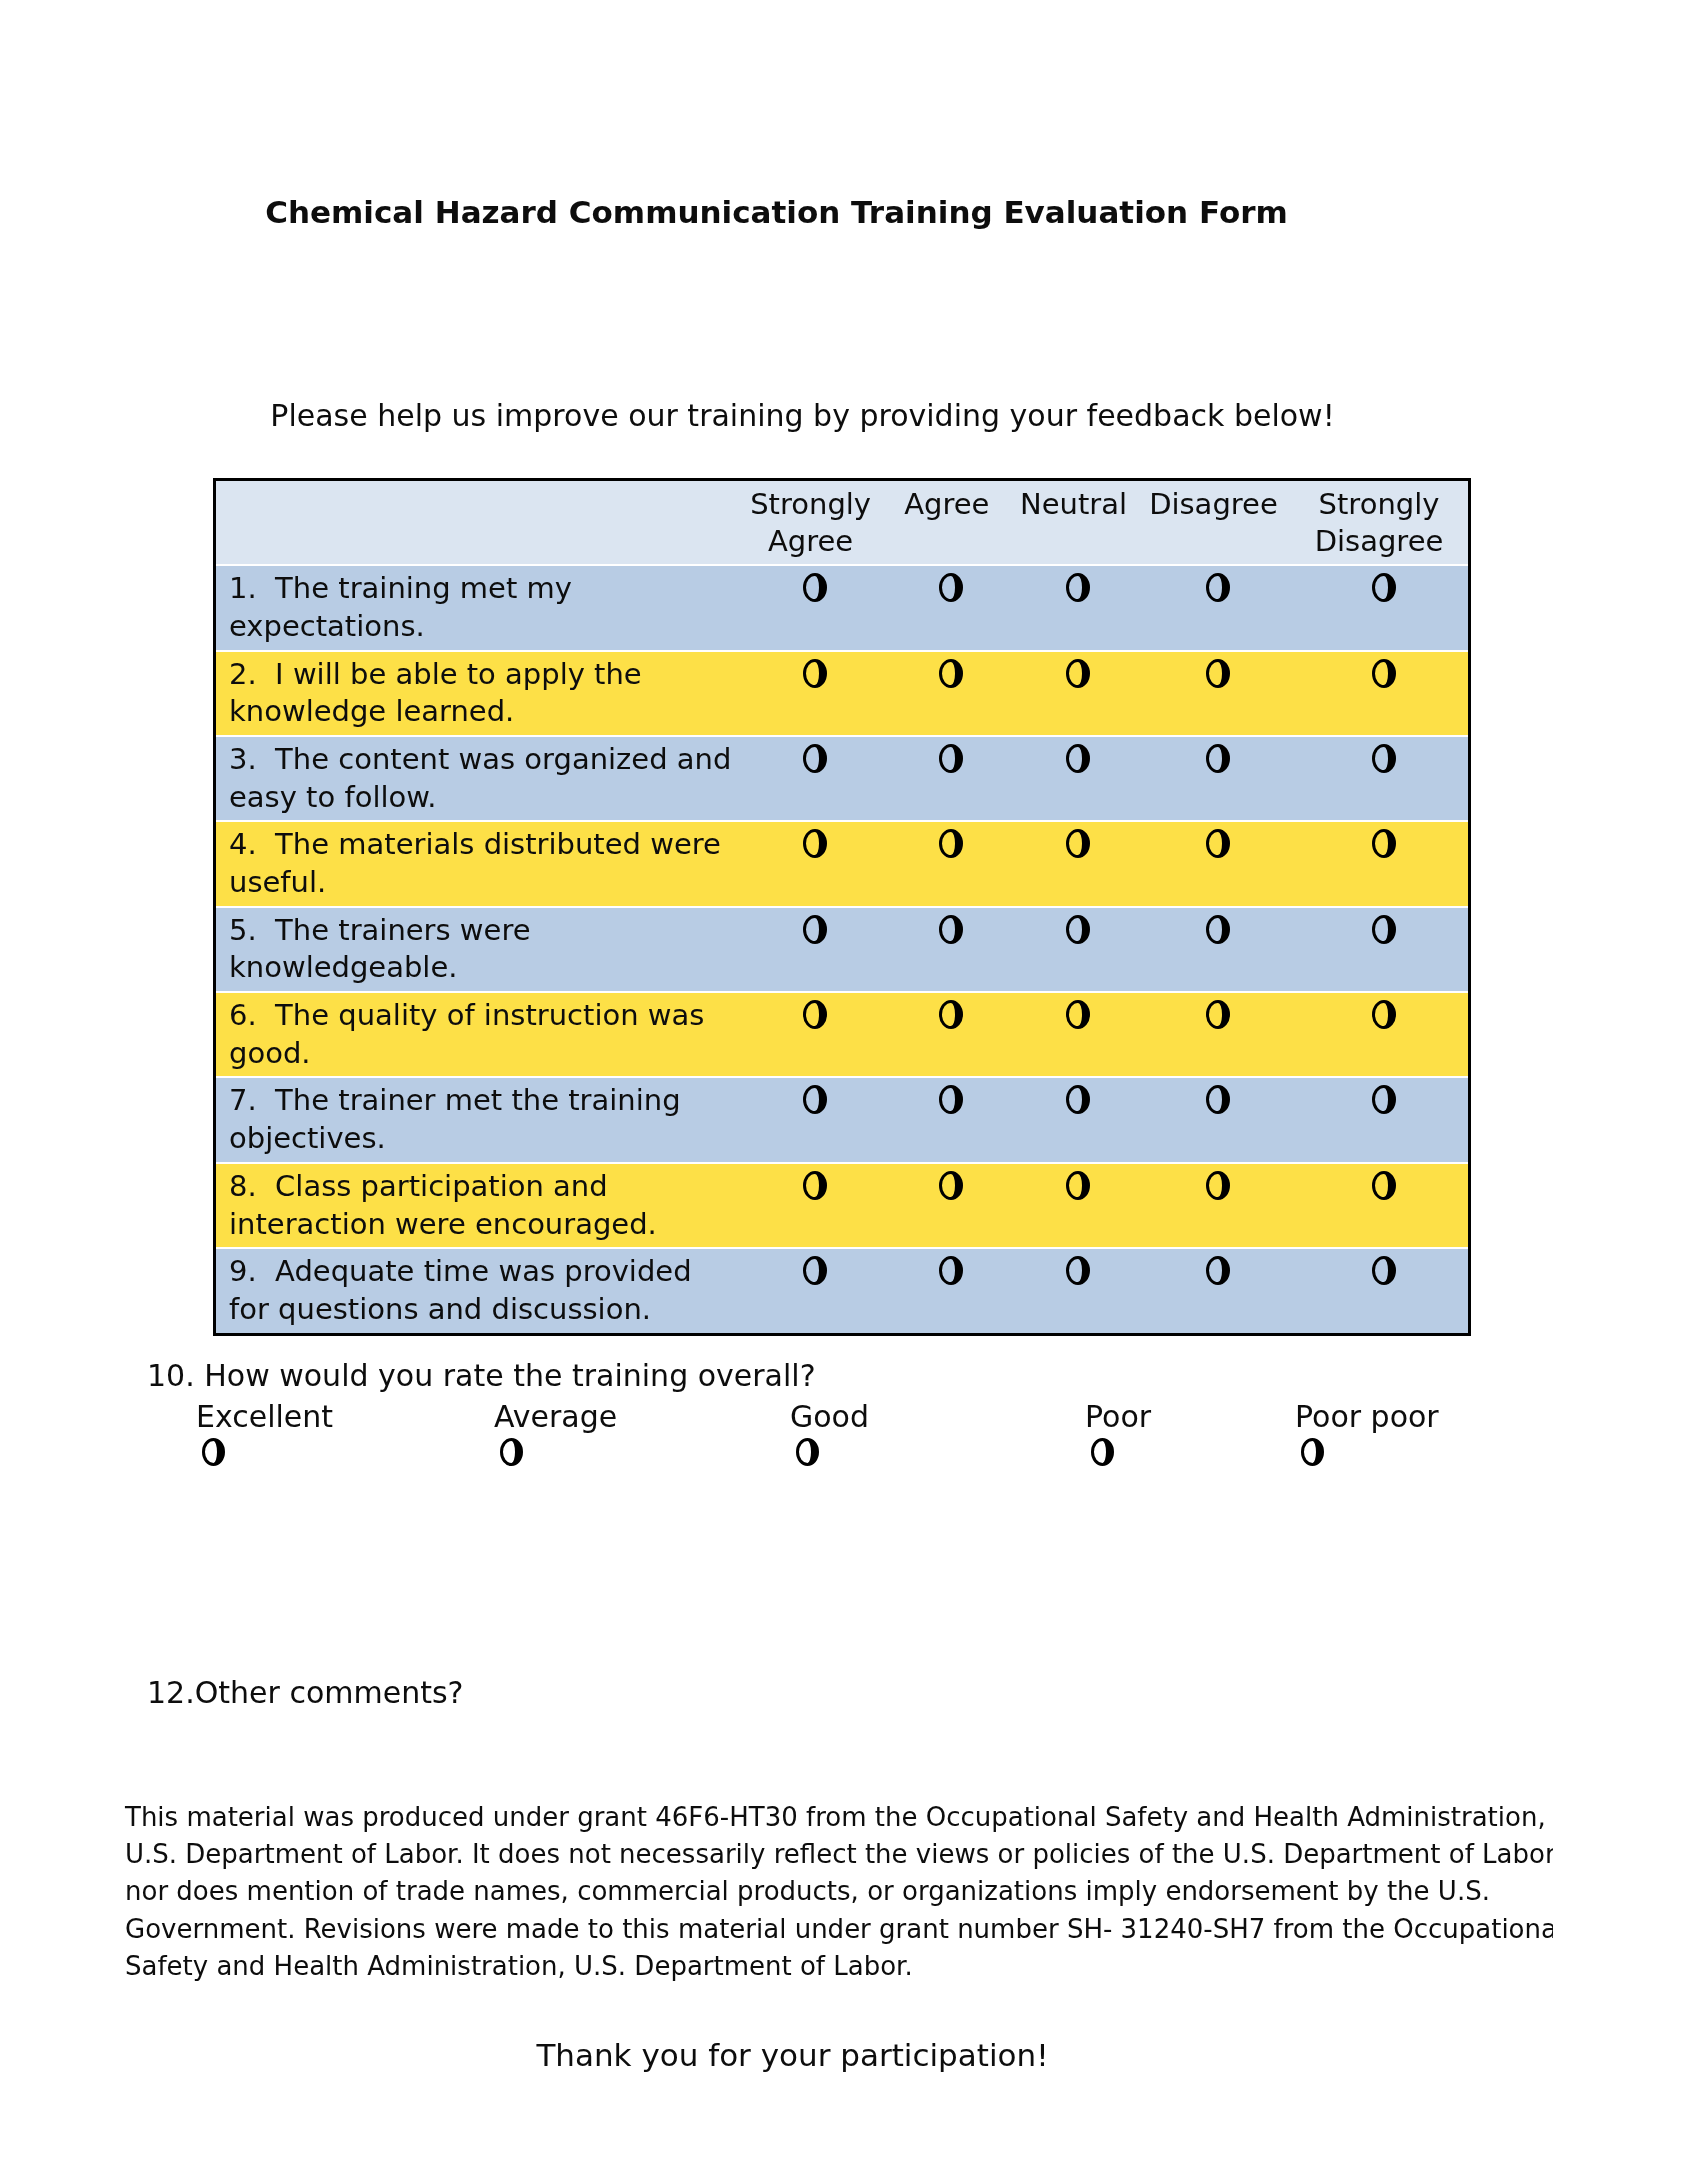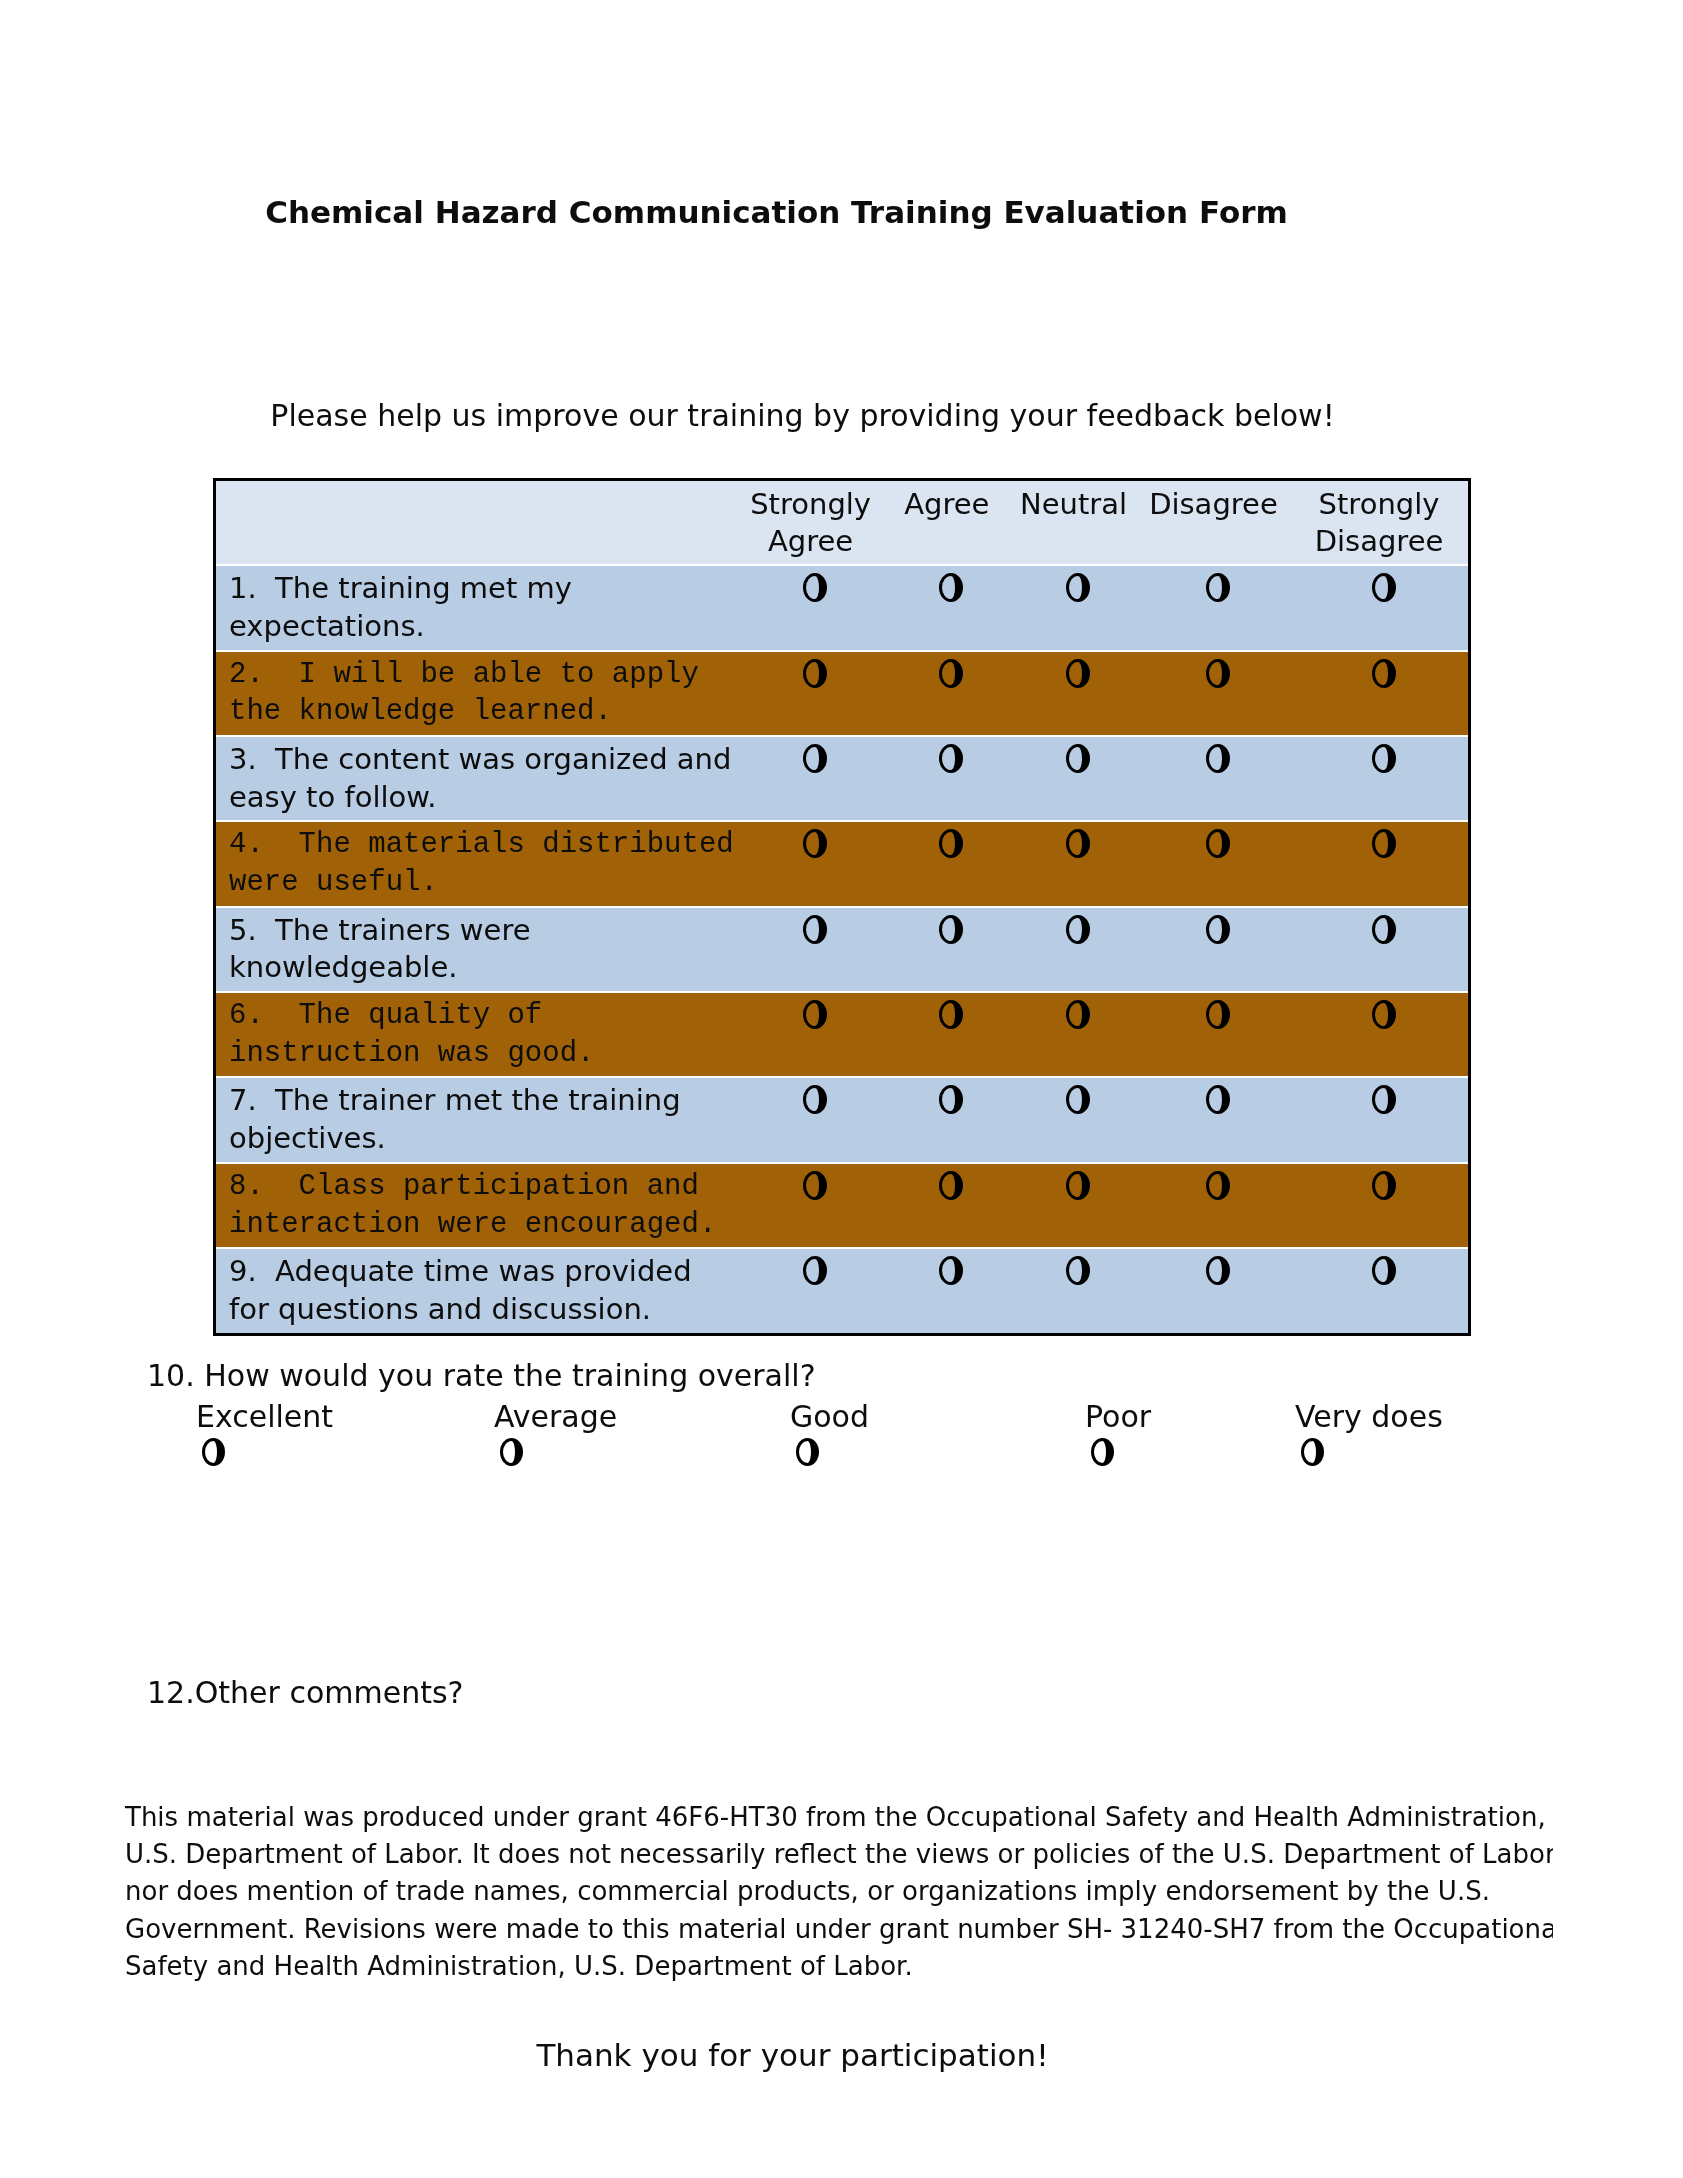--- a/index.html
+++ b/index.html
@@ -60,21 +60,21 @@
   }
   table.eval tbody td {
     vertical-align: top;
     padding: 4px 4px 4px 13px;
     line-height: 1.3;
     height: 70px;
     border-top: 2px solid #ffffff;
     margin-top: 24px;
   }
   table.eval tbody tr.row-dark  { background: #b8cce4; }
-  table.eval tbody tr.row-light { background: #a16207; font-family: Liberation Mono, monospace; }
+  table.eval tbody tr.row-light { background: #fde047; }
   td.q-cell { white-space: pre-wrap; }
   td.radio-cell { text-align: center; padding-left: 0; }
 
   
   .radio {
     display: inline-block;
     width: 24px; height: 29px;
     box-sizing: border-box;
     border: 3px solid #000000;
     border-right-width: 8px;
@@ -233,21 +233,21 @@
     </div>
     <div class="q10-option">
       <div class="opt-label">Good</div>
       <div class="opt-radio"><span class="radio"></span></div>
     </div>
     <div class="q10-option">
       <div class="opt-label">Poor</div>
       <div class="opt-radio"><span class="radio"></span></div>
     </div>
     <div class="q10-option">
-      <div class="opt-label">Very does</div>
+      <div class="opt-label">Poor poor</div>
       <div class="opt-radio"><span class="radio"></span></div>
     </div>
   </div>
 
 
   <div class="q12-label">12.Other comments?</div>
 
   <div class="disclaimer">This material was produced under grant 46F6-HT30 from the Occupational Safety and Health Administration, U.S. Department of Labor. It does not necessarily reflect the views or policies of the U.S. Department of Labor, nor does mention of trade names, commercial products, or organizations imply endorsement by the U.S. Government. Revisions were made to this material under grant number SH- 31240-SH7 from the Occupational Safety and Health Administration, U.S. Department of Labor.</div>
 
   <div class="thanks">Thank you for your participation!</div>

